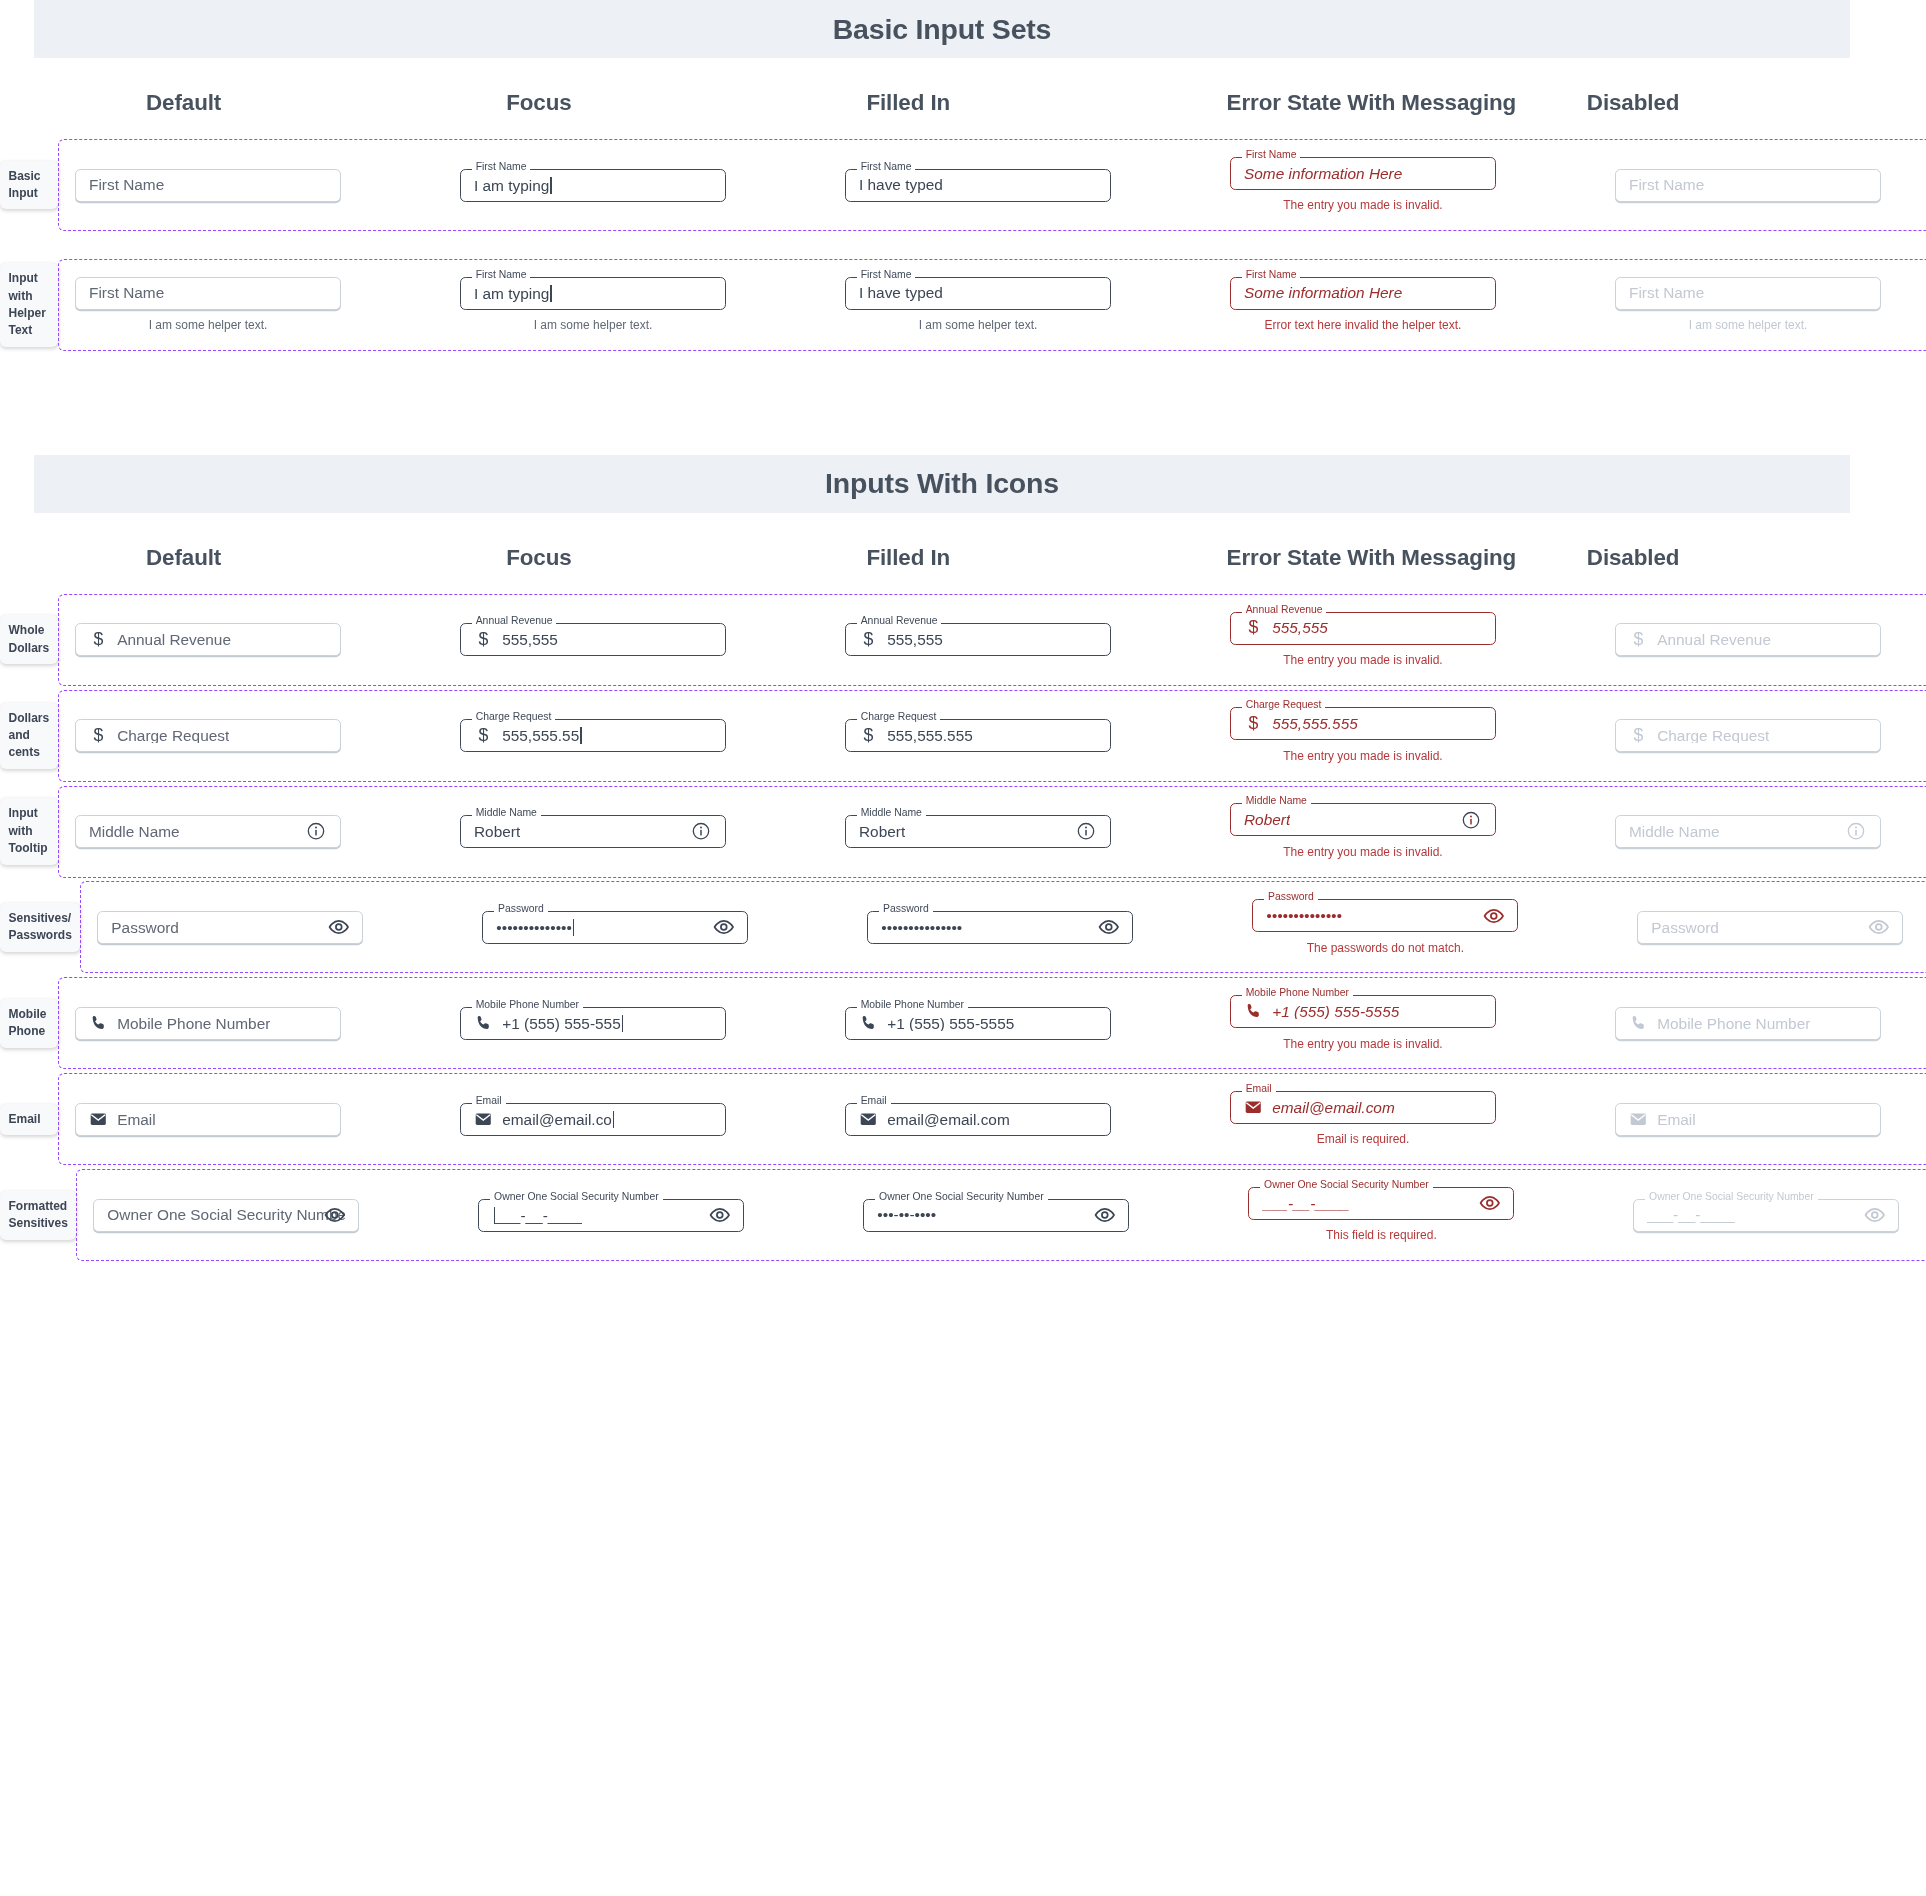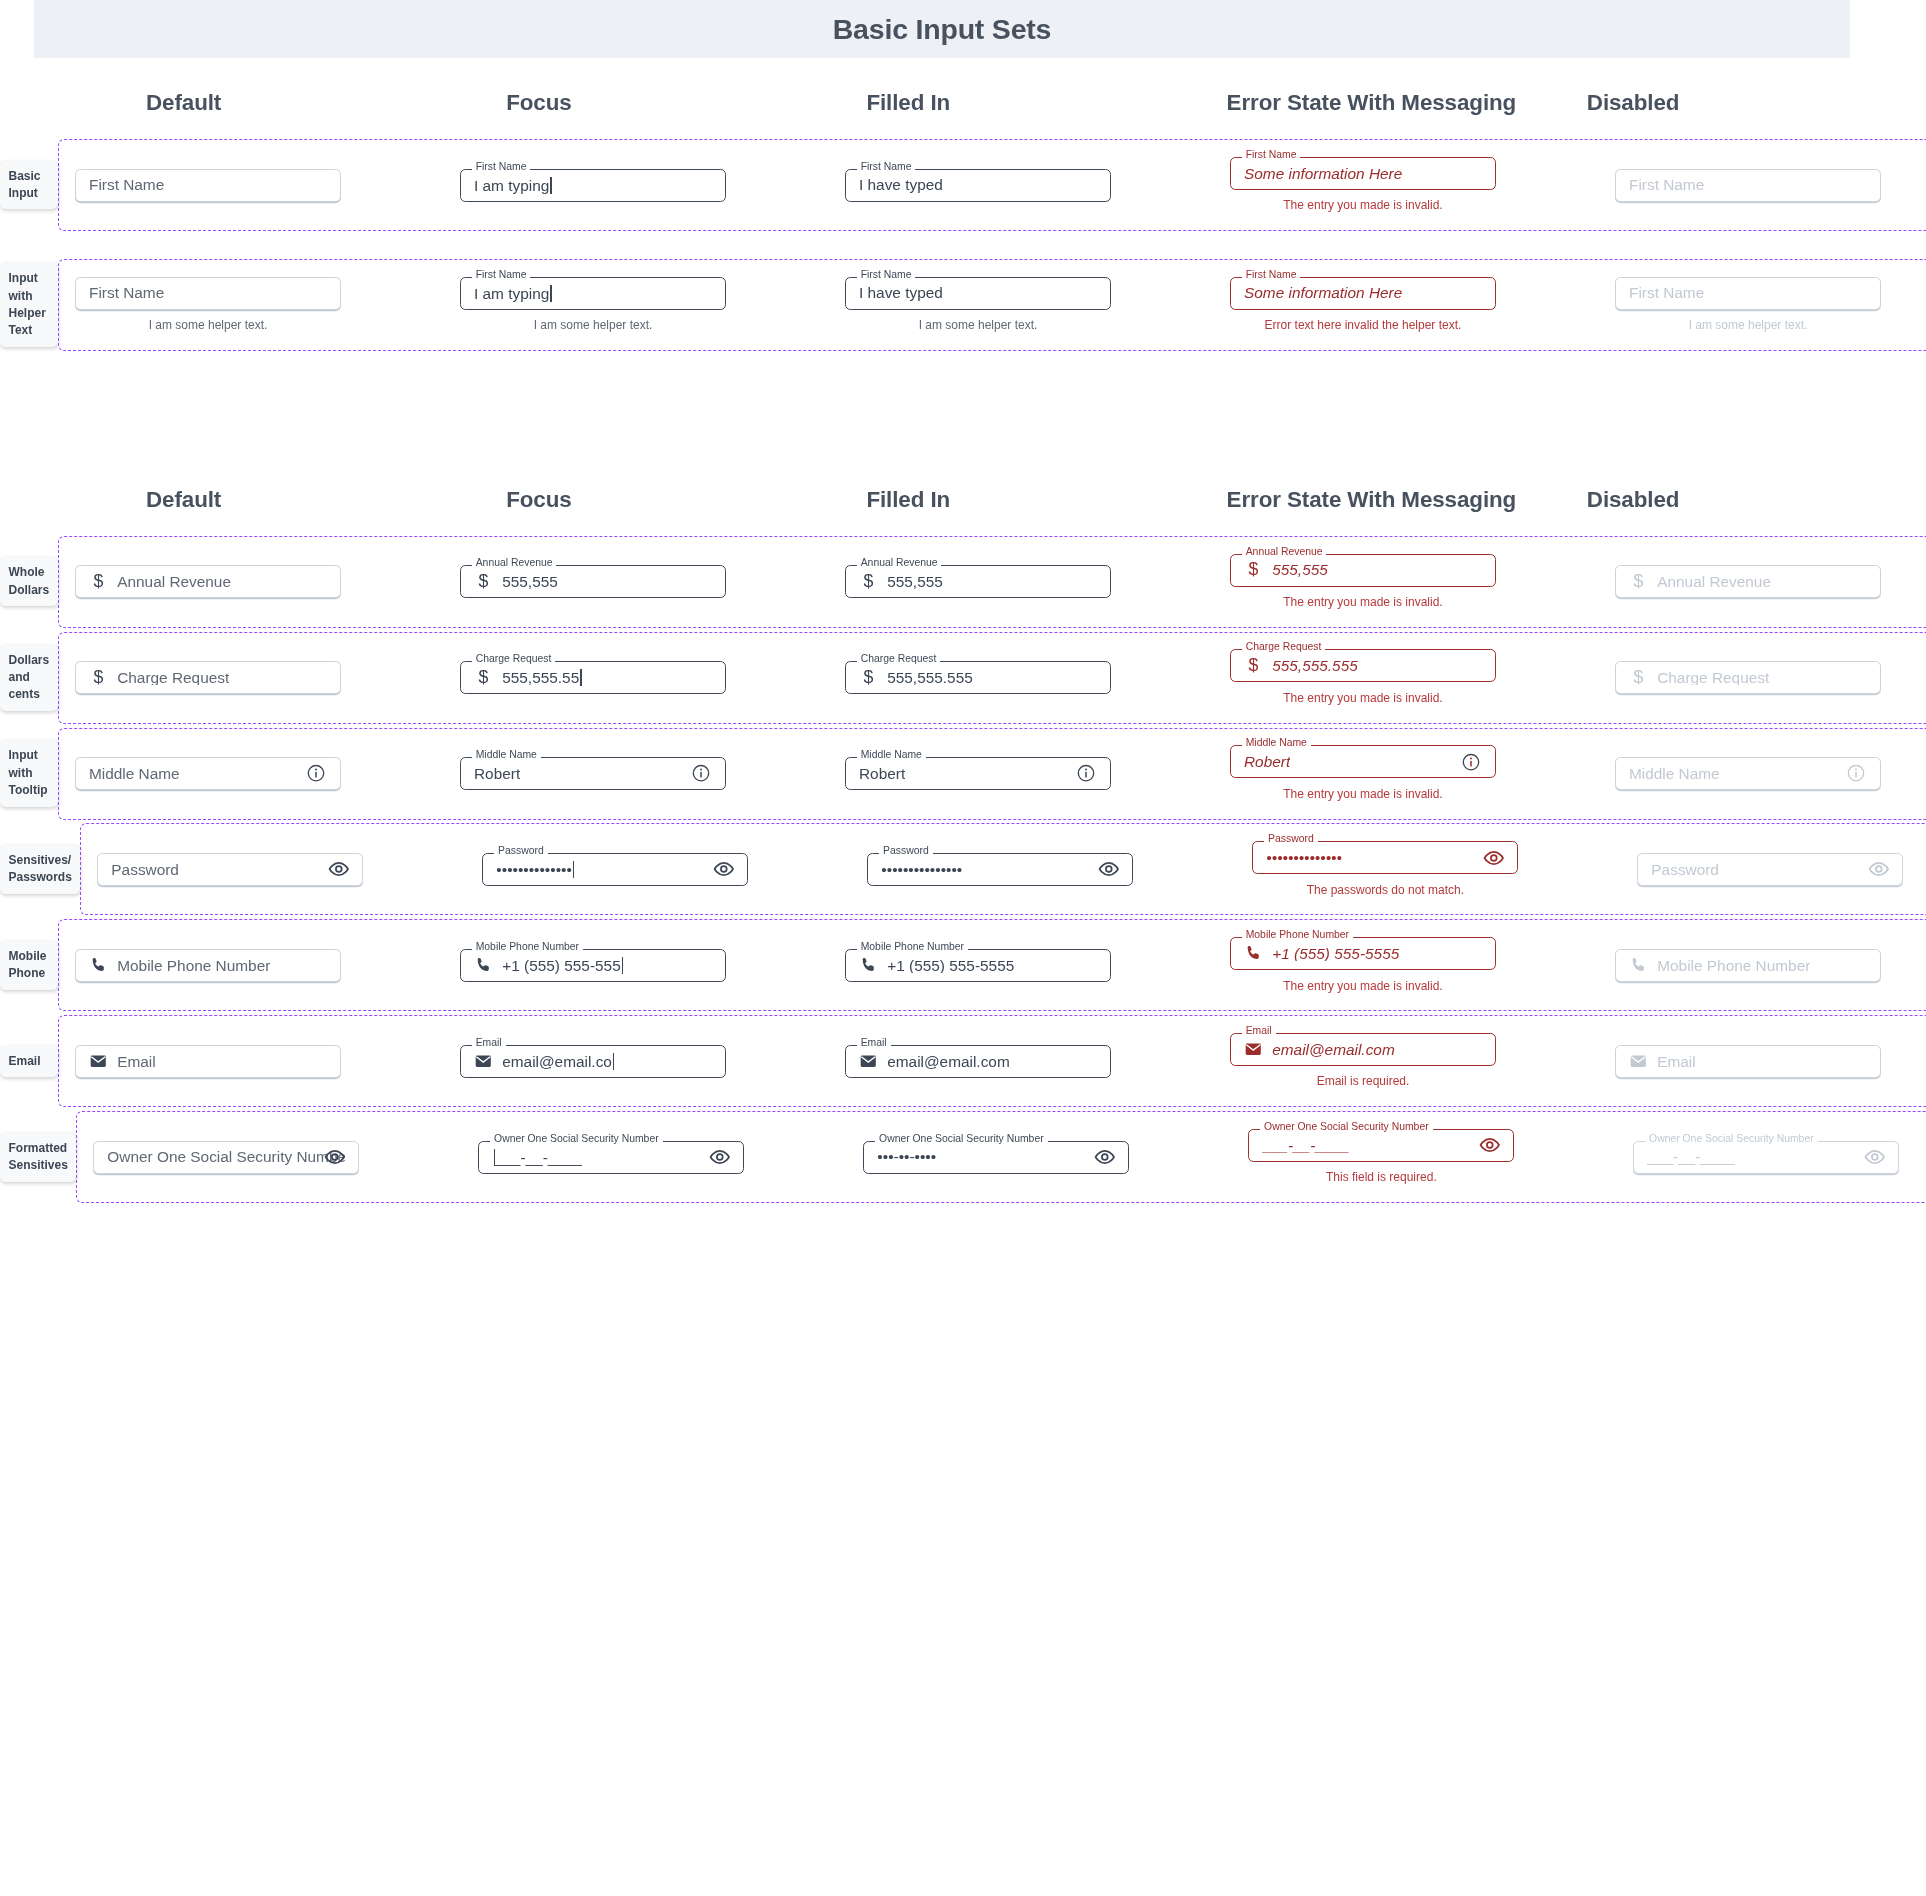--- a/index.html
+++ b/index.html
@@ -310,20 +310,23 @@
           <div class="field v-disabled">
             <div class="fieldbox">
               <span class="fieldtext">First Name</span>
             </div>
             <div class="subtext disabled">I am some helper text.</div>
           </div>
         </div>
       </div>
     </div>
     <div class="gap-section"></div>
+    <div class="section-banner">
+      <div class="title">Inputs With Icons</div>
+    </div>
     <div class="col-headers">
       <div class="col-head">Default</div>
       <div class="col-head">Focus</div>
       <div class="col-head">Filled In</div>
       <div class="col-head">Error State With Messaging</div>
       <div class="col-head">Disabled</div>
     </div>
     <div class="spec-row">
       <div class="row-chip-wrap">
         <div class="row-chip">Whole Dollars</div>

